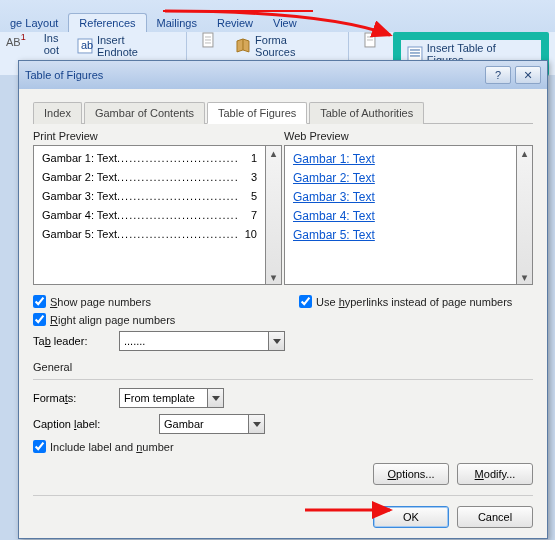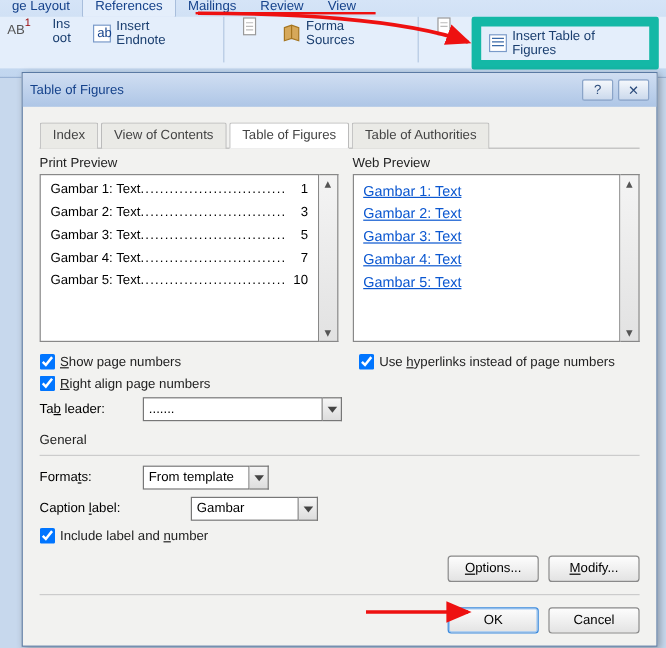--- a/index.html
+++ b/index.html
@@ -1,20 +1,20 @@
 <!DOCTYPE html>
 <html><head>
 <meta charset="utf-8">
 <style>
   * { box-sizing: border-box; margin: 0; padding: 0; font-family: "Segoe UI", Tahoma, sans-serif; font-size: 11px; }
   body { width: 555px; height: 540px; background: #c7d8ed; overflow: hidden; position: relative; }
 
   
   .ribbon { background: linear-gradient(#d5e4f7,#c1d6ef); height: 65px; position: relative; border-bottom: 1px solid #9ab3d5; }
-  .tabs-row { height: 14px; display: flex; align-items: flex-end; padding-left: 0; gap: 0; }
+  .tabs-row { height: 32px; display: flex; align-items: flex-end; padding-left: 0; gap: 0; }
   .rtab { padding: 3px 10px; color: #15428b; cursor: pointer; }
   .rtab.active { background: #e4eefb; border: 1px solid #9ab3d5; border-bottom: none; border-radius: 3px 3px 0 0; }
   .ribbon-body { background: #e4eefb; height: 43px; display: flex; align-items: flex-start; padding: 0 6px; gap: 14px; }
   .ab-label { font-family: "Times New Roman", serif; font-size: 16px; color: #555; margin-right: 4px; position: relative; }
   .ab-label sup { font-size: 9px; color: #900; }
   .ribbon-btn { display: flex; align-items: center; gap: 4px; color: #1a3e6f; padding: 2px 4px; cursor: pointer; }
   .ribbon-btn.boxed { border: 8px solid #14b8a6; border-radius: 2px; padding: 2px 6px; }
   .icon16 { width: 16px; height: 16px; display: inline-block; }
   .divider { width: 1px; height: 38px; background: #b3c7e2; }
 
@@ -27,21 +27,21 @@
   .dialog { position: absolute; left: 18px; top: 60px; width: 530px; background: #f2f2f0; border: 1px solid #5a7aa3; box-shadow: 2px 2px 6px rgba(0,0,0,.3); }
   .titlebar { height: 28px; background: linear-gradient(#d0def2,#aec6e6); display: flex; align-items: center; padding: 0 6px; color: #15428b; font-size: 12px; }
   .titlebar .spacer { flex: 1; }
   .titlebar .tb-btn { width: 26px; height: 18px; background: linear-gradient(#f5f8fc,#cbd9ec); border: 1px solid #8aa4c8; border-radius: 2px; margin-left: 4px; display: flex; align-items: center; justify-content: center; cursor: pointer; color: #2a4a7a; }
 
   .dlg-body { padding: 12px 14px 10px; }
   .dlg-tabs { display: flex; border-bottom: 1px solid #bbb; margin-bottom: 6px; }
   .dlg-tab { padding: 4px 10px; border: 1px solid #bbb; border-bottom: none; background: #eaeae6; margin-right: 2px; border-radius: 2px 2px 0 0; color: #444; cursor: pointer; position: relative; top: 1px; }
   .dlg-tab.active { background: #fff; border-bottom: 1px solid #fff; }
 
-  .previews { display: flex; gap: 12px; }
+  .previews { display: flex; gap: 2px; }
   .pv-col { flex: 1; }
   .pv-label { margin-bottom: 3px; color: #222; }
   .pv-wrap { display: flex; }
   .pv-box { flex: 1; height: 140px; background: #fff; border: 1px solid #888; padding: 6px 8px; overflow: hidden; }
   .vscroll { width: 16px; background: linear-gradient(#f4f4f4,#e2e2e2); border: 1px solid #888; border-left: none; display: flex; flex-direction: column; }
   .vscroll .sb-btn { height: 14px; display: flex; align-items: center; justify-content: center; color: #555; cursor: pointer; }
   .vscroll .track { flex: 1; }
 
   .entry-row { display: flex; align-items: baseline; height: 19px; font-size: 12px; color: #000; white-space: nowrap; }
   .entry-row .lbl { }
@@ -157,21 +157,21 @@
     <div class="tb-btn">
         <span>?</span>
       </div>
     <div class="tb-btn">
         <span>✕</span>
       </div>
   </div>
   <div class="dlg-body">
     <div class="dlg-tabs">
       <div class="dlg-tab">Index</div>
-      <div class="dlg-tab">View of Contents</div>
+      <div class="dlg-tab">Gambar of Contents</div>
       <div class="dlg-tab active">Table of Figures</div>
       <div class="dlg-tab">Table of Authorities</div>
     </div>
 
     <div class="previews">
       <div class="pv-col">
         <div class="pv-label"><span>Print Preview</span></div>
         <div class="pv-wrap">
           <div class="pv-box" id="print-pv">
               <div class="entry-row">

